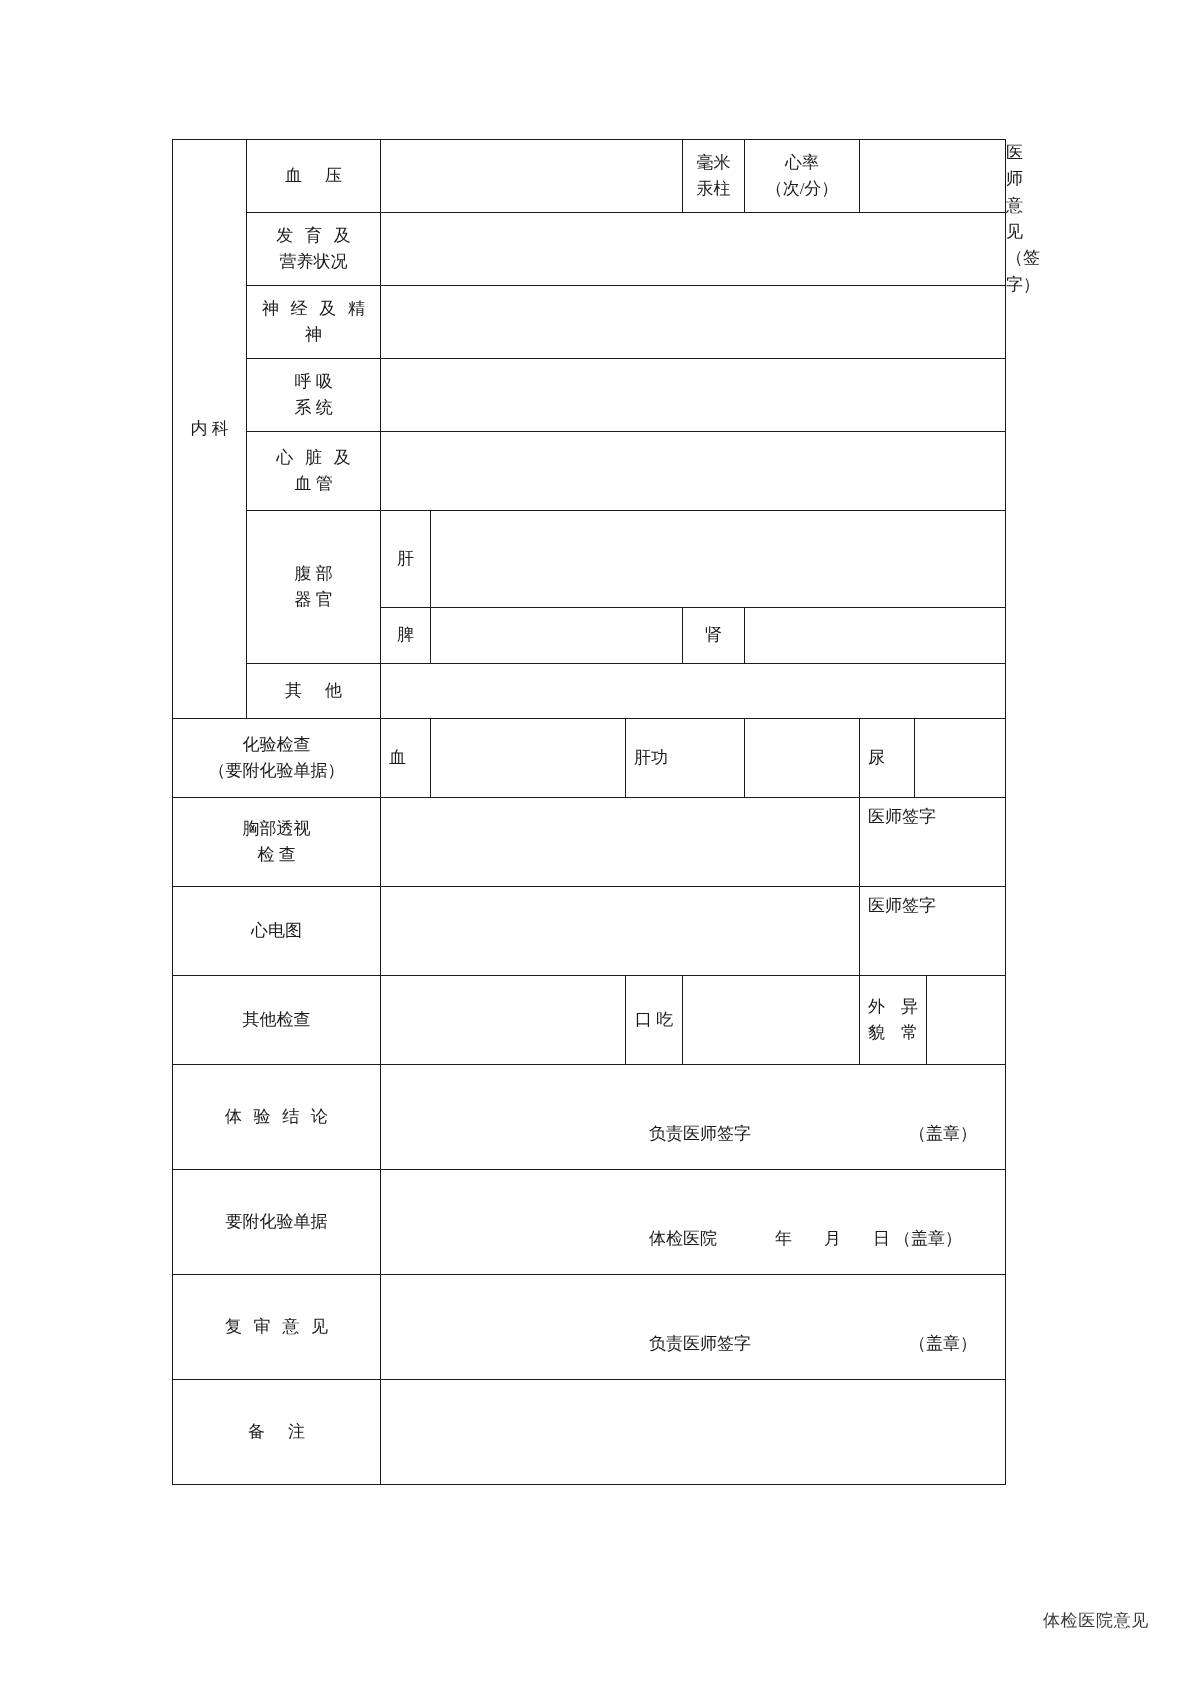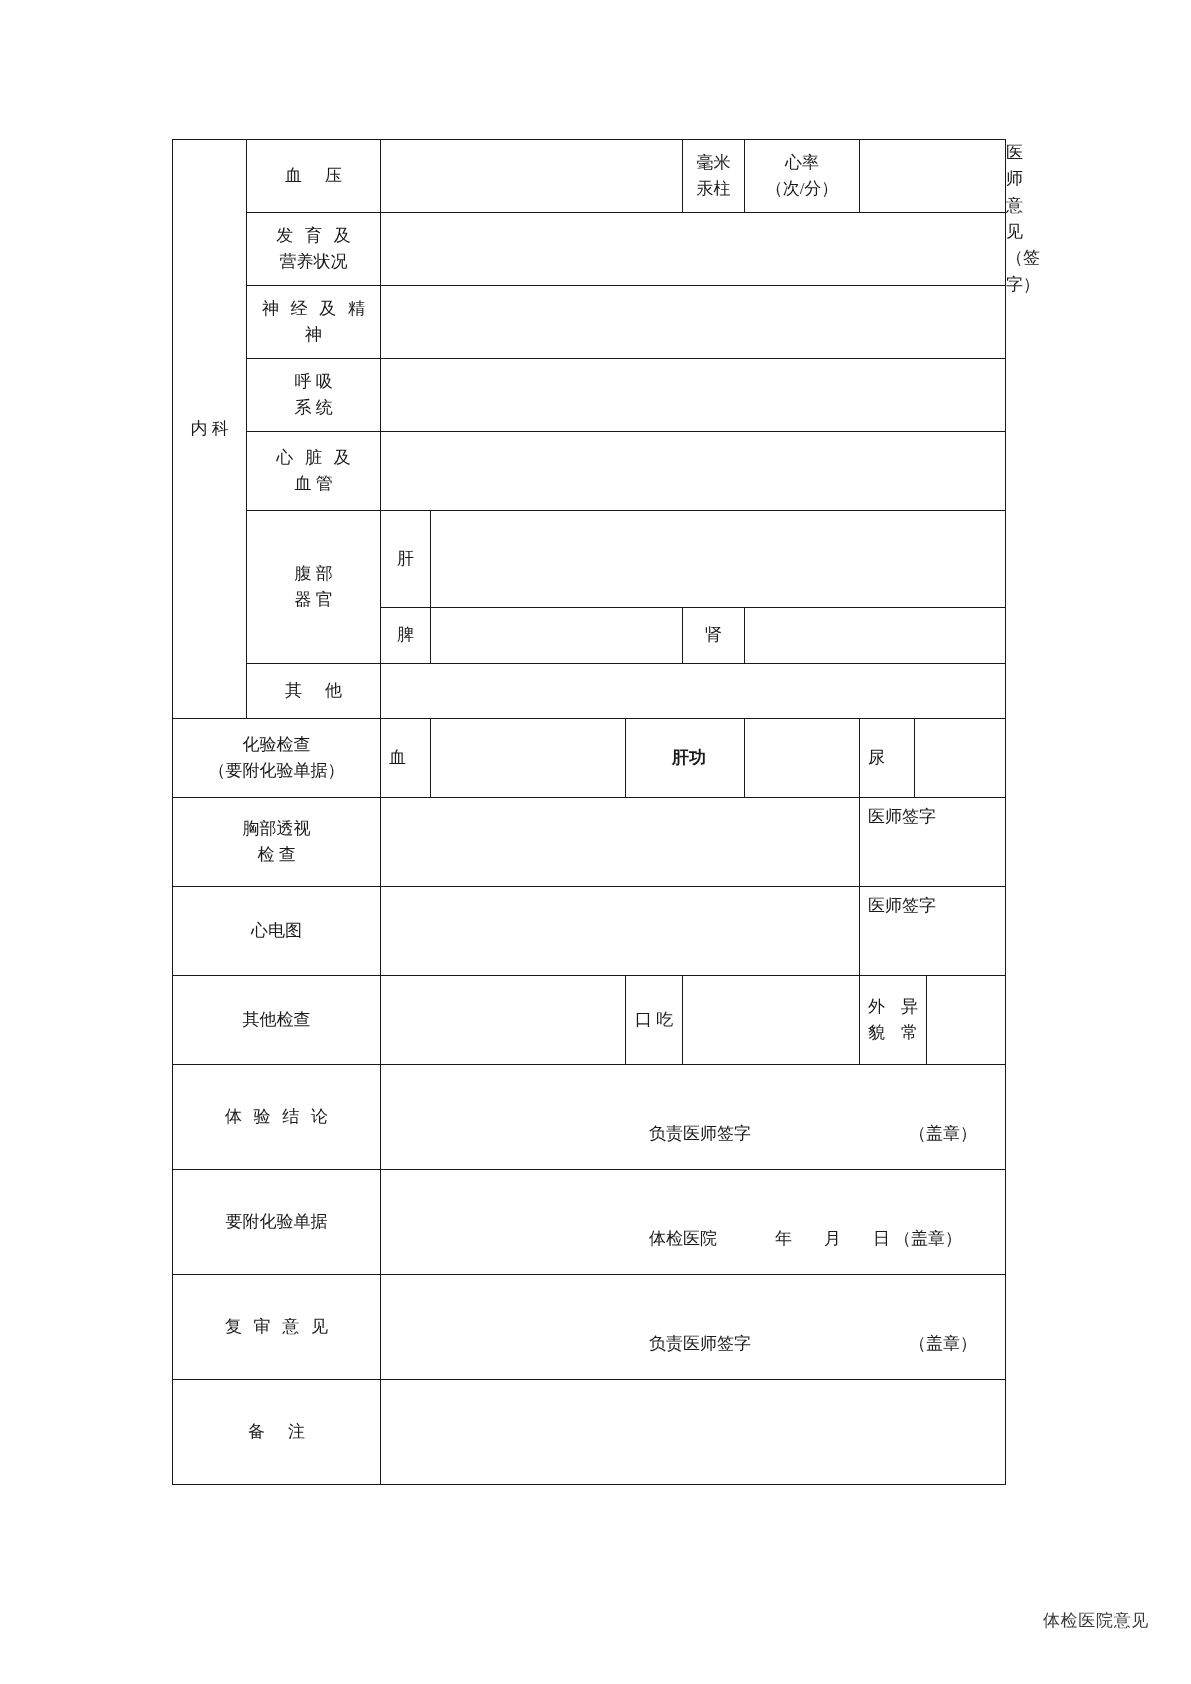--- a/index.html
+++ b/index.html
@@ -196,21 +196,21 @@
         <span class="two-line">化验检查</span>
         <span class="two-line">（要附化验单据）</span>
       </td>
       <td>
         <span class="cell-left" style="display:block;text-align:left;">血</span>
       </td>
       <td class="blank">
         <span></span>
       </td>
       <td colspan="2">
-        <span class="cell-left" style="display:block;text-align:center;font-weight:bold;">肝功</span>
+        <span class="cell-left" style="display:block;text-align:left;">肝功</span>
       </td>
       <td class="blank">
         <span></span>
       </td>
       <td style="padding:0">
         <div style="display:flex;height:100%;">
           <div style="width:46px;border-right:1px solid #1a1a1a;display:flex;align-items:center;padding-left:8px;min-height:78px;">
             <span>尿</span>
           </div>
           <div style="flex:1;">

